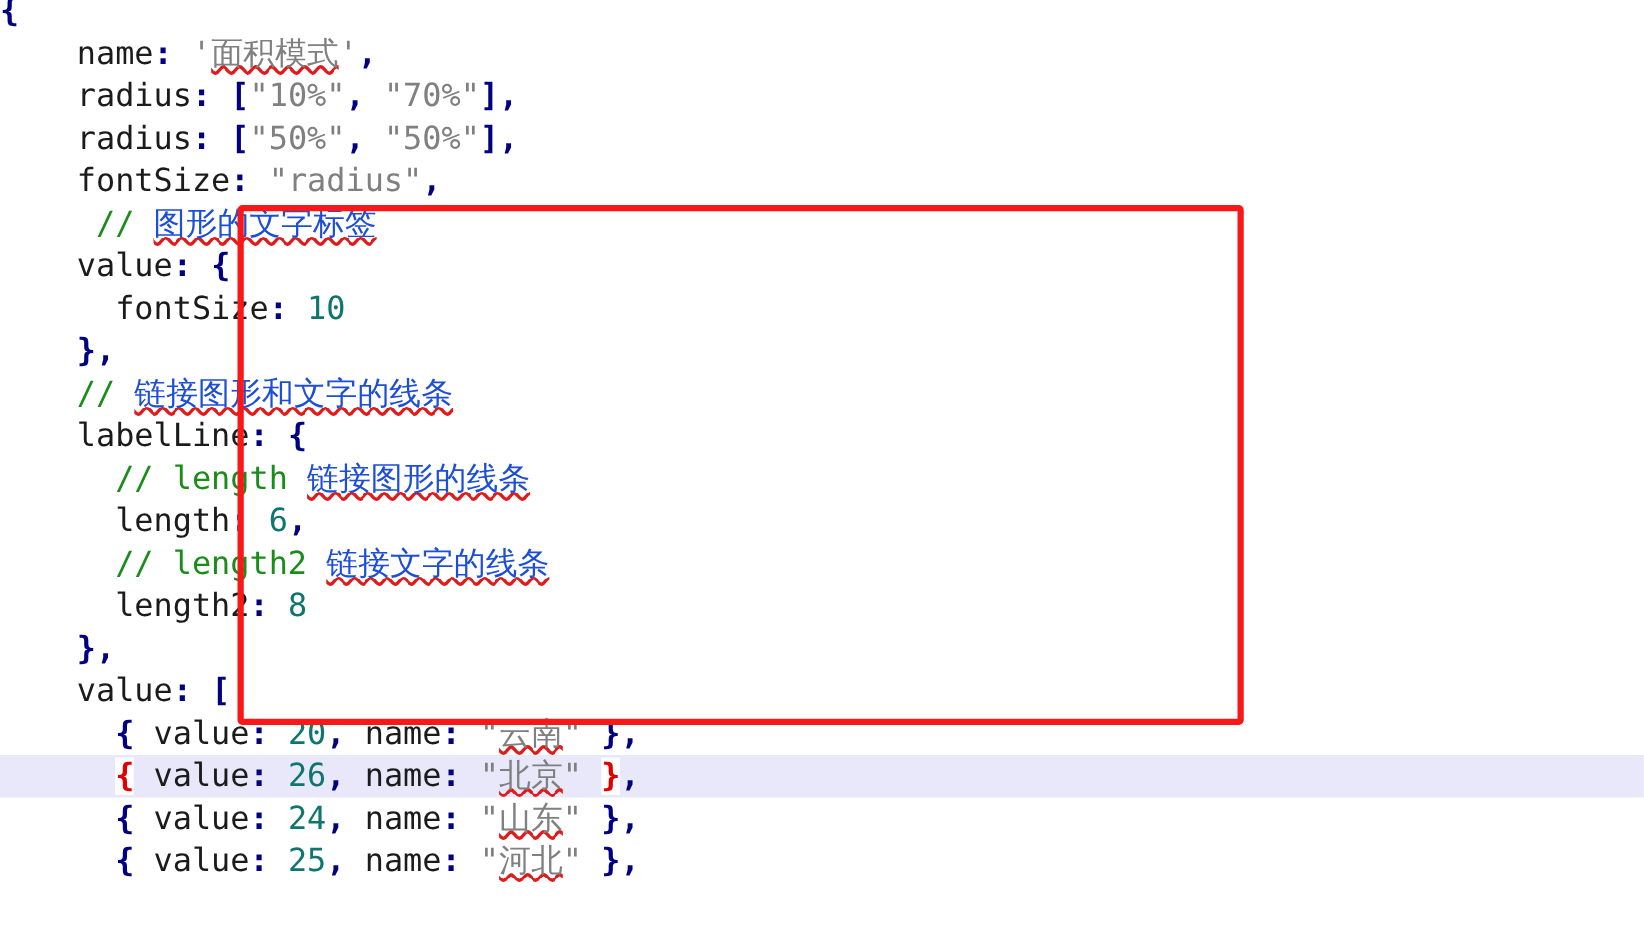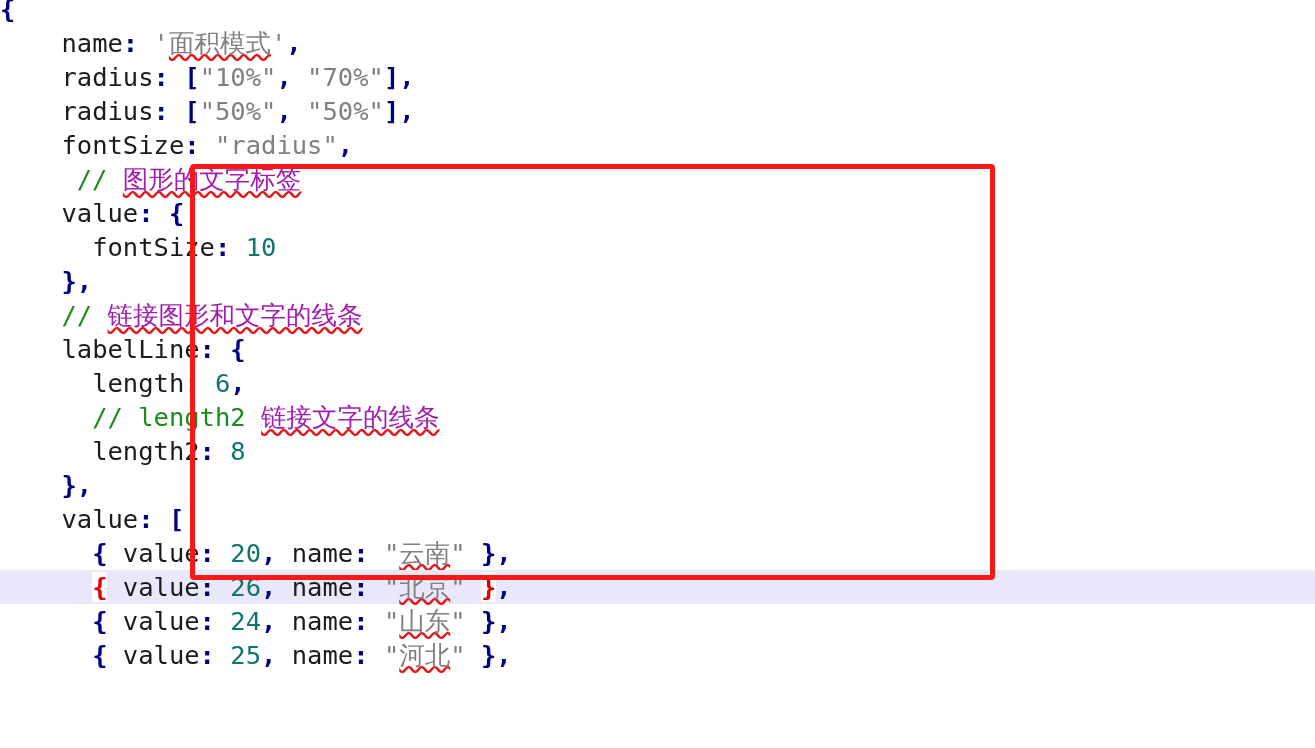--- a/index.html
+++ b/index.html
@@ -43,21 +43,21 @@
     background: #e8e8fa;
   }
 
   
   .tok-key      { color: #1b1b1b; }              
   .tok-punct    { color: #000080; font-weight: bold; }   
   .tok-str      { color: #808080; }              
   .tok-num      { color: #0f766e; }              
   .tok-comment  { color: #1a8c1a; }              
   .tok-comment-cn {
-    color: #a21caf;
+    color: #1d4ed8;
     text-decoration: underline wavy #e01b1b;
     text-decoration-skip-ink: none;
     text-underline-offset: 2px;
   }
   .tok-str-cn {
     color: #808080;
     text-decoration: underline wavy #e01b1b;
     text-decoration-skip-ink: none;
     text-underline-offset: 1px;
   }
@@ -91,20 +91,21 @@
       <div class="line"><span class="tok-key">    </span><span class="tok-key">name</span><span class="tok-punct">:</span><span class="tok-key"> </span><span class="tok-str">'</span><span class="tok-str-cn cjk">面积模式</span><span class="tok-str">'</span><span class="tok-punct">,</span></div>
       <div class="line"><span class="tok-key">    </span><span class="tok-key">radius</span><span class="tok-punct">:</span><span class="tok-key"> </span><span class="tok-punct">[</span><span class="tok-str">"10%"</span><span class="tok-punct">,</span><span class="tok-key"> </span><span class="tok-str">"70%"</span><span class="tok-punct">],</span></div>
       <div class="line"><span class="tok-key">    </span><span class="tok-key">radius</span><span class="tok-punct">:</span><span class="tok-key"> </span><span class="tok-punct">[</span><span class="tok-str">"50%"</span><span class="tok-punct">,</span><span class="tok-key"> </span><span class="tok-str">"50%"</span><span class="tok-punct">],</span></div>
       <div class="line"><span class="tok-key">    </span><span class="tok-key">fontSize</span><span class="tok-punct">:</span><span class="tok-key"> </span><span class="tok-str">"radius"</span><span class="tok-punct">,</span></div>
       <div class="line"><span class="tok-key">     </span><span class="tok-comment">// </span><span class="tok-comment-cn cjk">图形的文字标签</span></div>
       <div class="line"><span class="tok-key">    </span><span class="tok-key">value</span><span class="tok-punct">:</span><span class="tok-key"> </span><span class="tok-punct">{</span></div>
       <div class="line"><span class="tok-key">      </span><span class="tok-key">fontSize</span><span class="tok-punct">:</span><span class="tok-key"> </span><span class="tok-num">10</span></div>
       <div class="line"><span class="tok-key">    </span><span class="tok-punct">},</span></div>
       <div class="line"><span class="tok-key">    </span><span class="tok-comment">// </span><span class="tok-comment-cn cjk">链接图形和文字的线条</span></div>
       <div class="line"><span class="tok-key">    </span><span class="tok-key">labelLine</span><span class="tok-punct">:</span><span class="tok-key"> </span><span class="tok-punct">{</span></div>
+      <div class="line"><span class="tok-key">      </span><span class="tok-comment">// length </span><span class="tok-comment-cn cjk">链接图形的线条</span></div>
       <div class="line"><span class="tok-key">      </span><span class="tok-key">length</span><span class="tok-punct">:</span><span class="tok-key"> </span><span class="tok-num">6</span><span class="tok-punct">,</span></div>
       <div class="line"><span class="tok-key">      </span><span class="tok-comment">// length2 </span><span class="tok-comment-cn cjk">链接文字的线条</span></div>
       <div class="line"><span class="tok-key">      </span><span class="tok-key">length2</span><span class="tok-punct">:</span><span class="tok-key"> </span><span class="tok-num">8</span></div>
       <div class="line"><span class="tok-key">    </span><span class="tok-punct">},</span></div>
       <div class="line"><span class="tok-key">    </span><span class="tok-key">value</span><span class="tok-punct">:</span><span class="tok-key"> </span><span class="tok-punct">[</span></div>
       <div class="line"><span class="tok-key">      </span><span class="tok-punct">{</span><span class="tok-key"> value</span><span class="tok-punct">:</span><span class="tok-key"> </span><span class="tok-num">20</span><span class="tok-punct">,</span><span class="tok-key"> name</span><span class="tok-punct">:</span><span class="tok-key"> </span><span class="tok-str">"</span><span class="tok-str-cn cjk">云南</span><span class="tok-str">"</span><span class="tok-key"> </span><span class="tok-punct">},</span></div>
       <div class="line current"><span class="tok-key">      </span><span class="tok-brace-match">{</span><span class="tok-key"> value</span><span class="tok-punct">:</span><span class="tok-key"> </span><span class="tok-num">26</span><span class="tok-punct">,</span><span class="tok-key"> name</span><span class="tok-punct">:</span><span class="tok-key"> </span><span class="tok-str">"</span><span class="tok-str-cn cjk">北京</span><span class="tok-str">"</span><span class="tok-key"> </span><span class="tok-brace-match">}</span><span class="tok-punct">,</span></div>
       <div class="line"><span class="tok-key">      </span><span class="tok-punct">{</span><span class="tok-key"> value</span><span class="tok-punct">:</span><span class="tok-key"> </span><span class="tok-num">24</span><span class="tok-punct">,</span><span class="tok-key"> name</span><span class="tok-punct">:</span><span class="tok-key"> </span><span class="tok-str">"</span><span class="tok-str-cn cjk">山东</span><span class="tok-str">"</span><span class="tok-key"> </span><span class="tok-punct">},</span></div>
       <div class="line"><span class="tok-key">      </span><span class="tok-punct">{</span><span class="tok-key"> value</span><span class="tok-punct">:</span><span class="tok-key"> </span><span class="tok-num">25</span><span class="tok-punct">,</span><span class="tok-key"> name</span><span class="tok-punct">:</span><span class="tok-key"> </span><span class="tok-str">"</span><span class="tok-str-cn cjk">河北</span><span class="tok-str">"</span><span class="tok-key"> </span><span class="tok-punct">},</span></div>
     </div>

